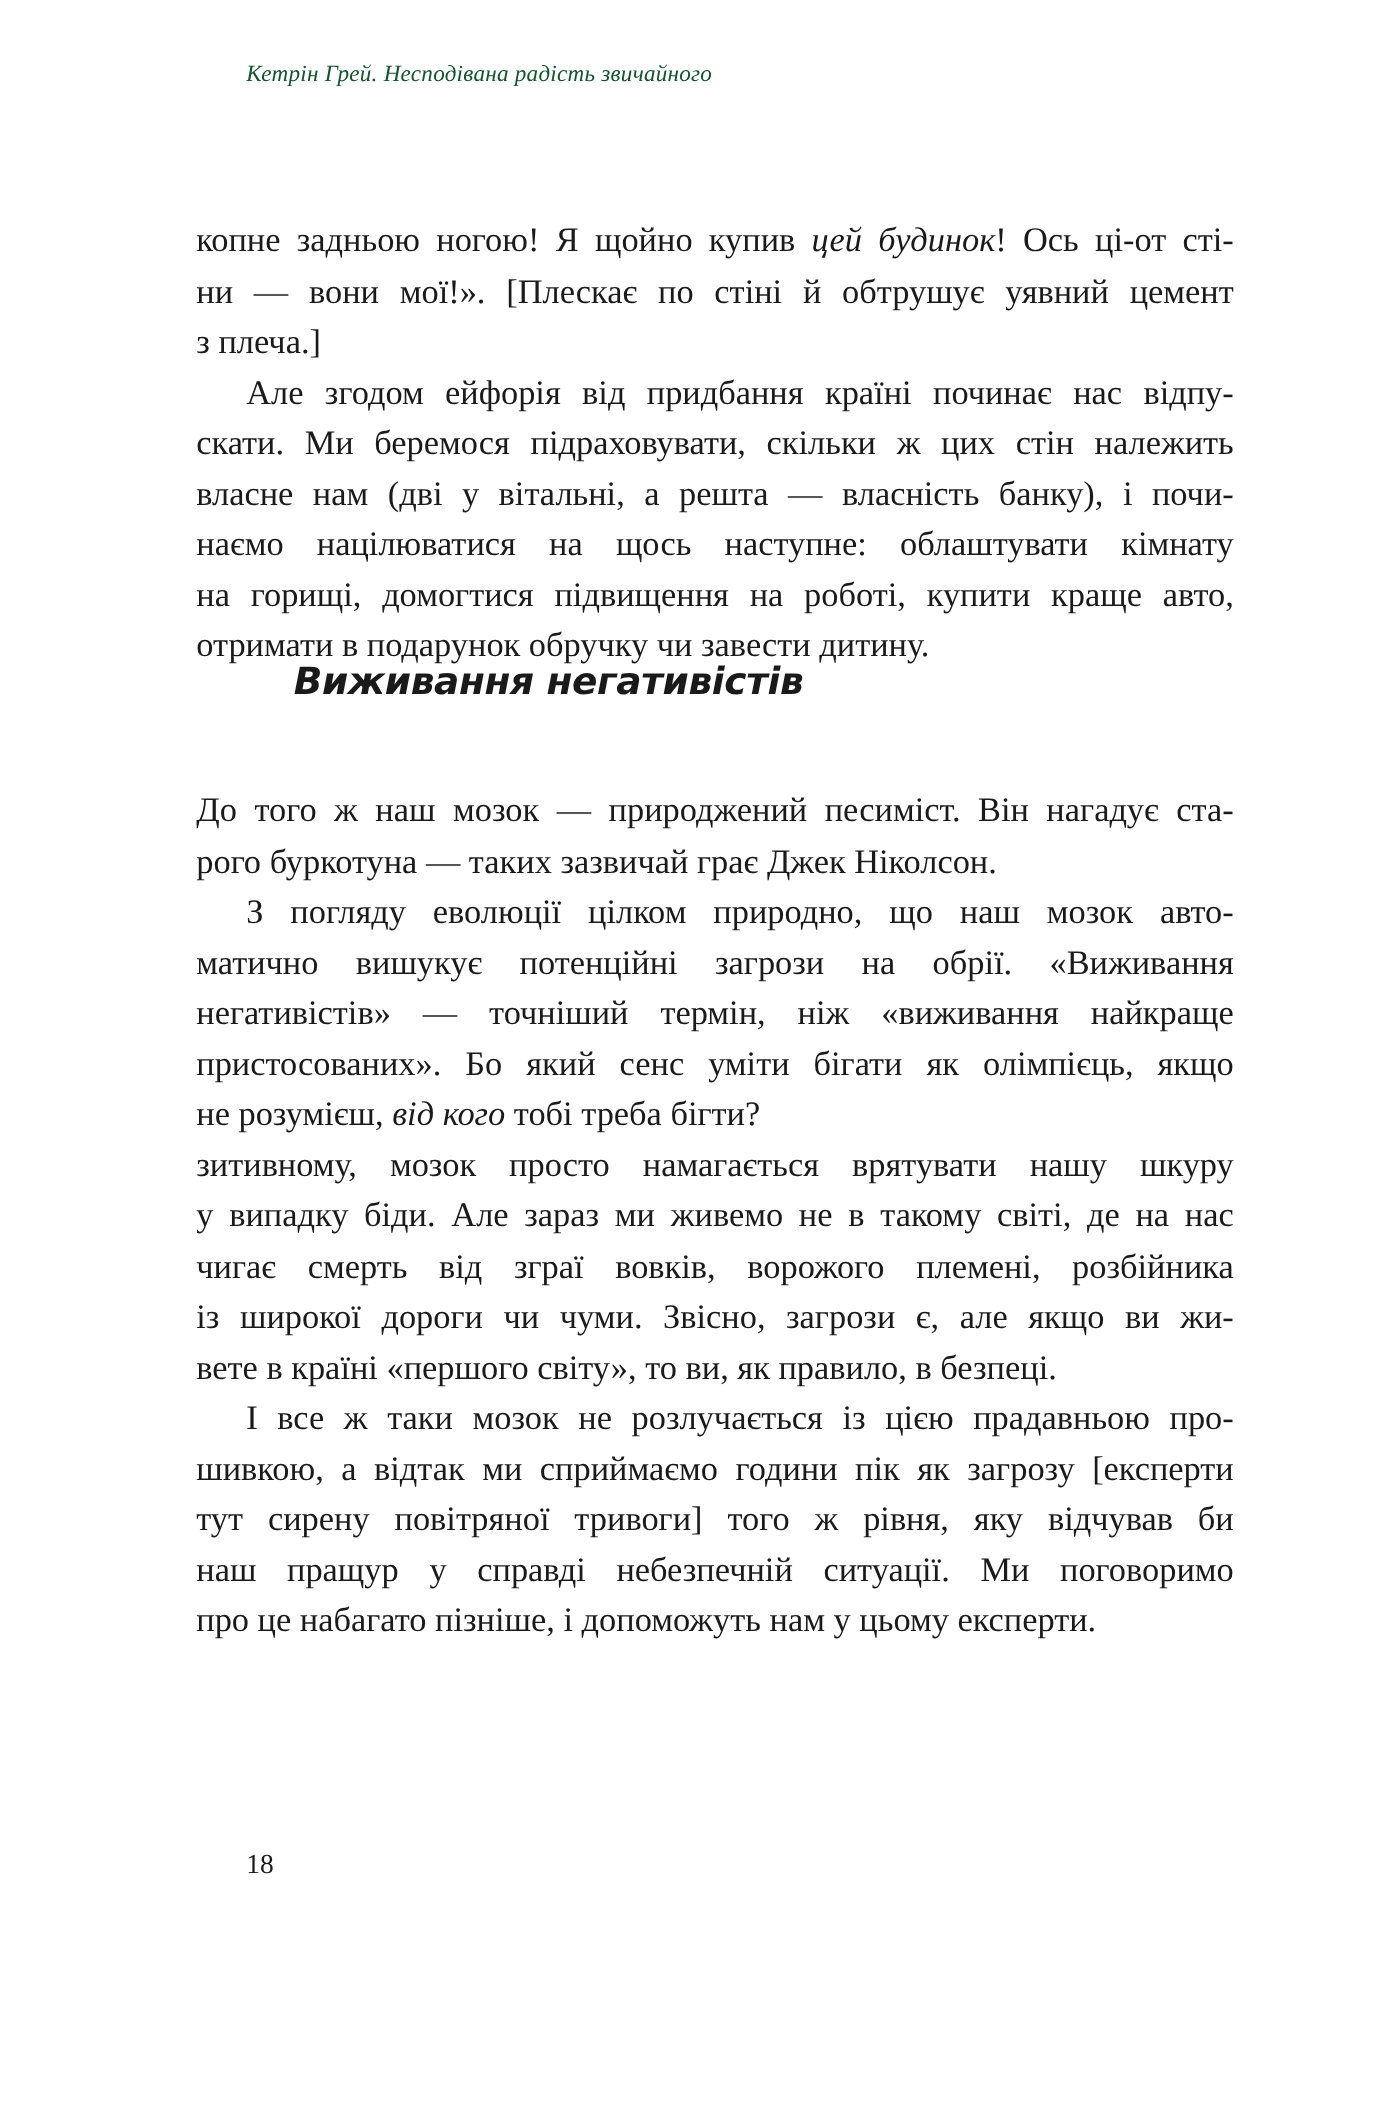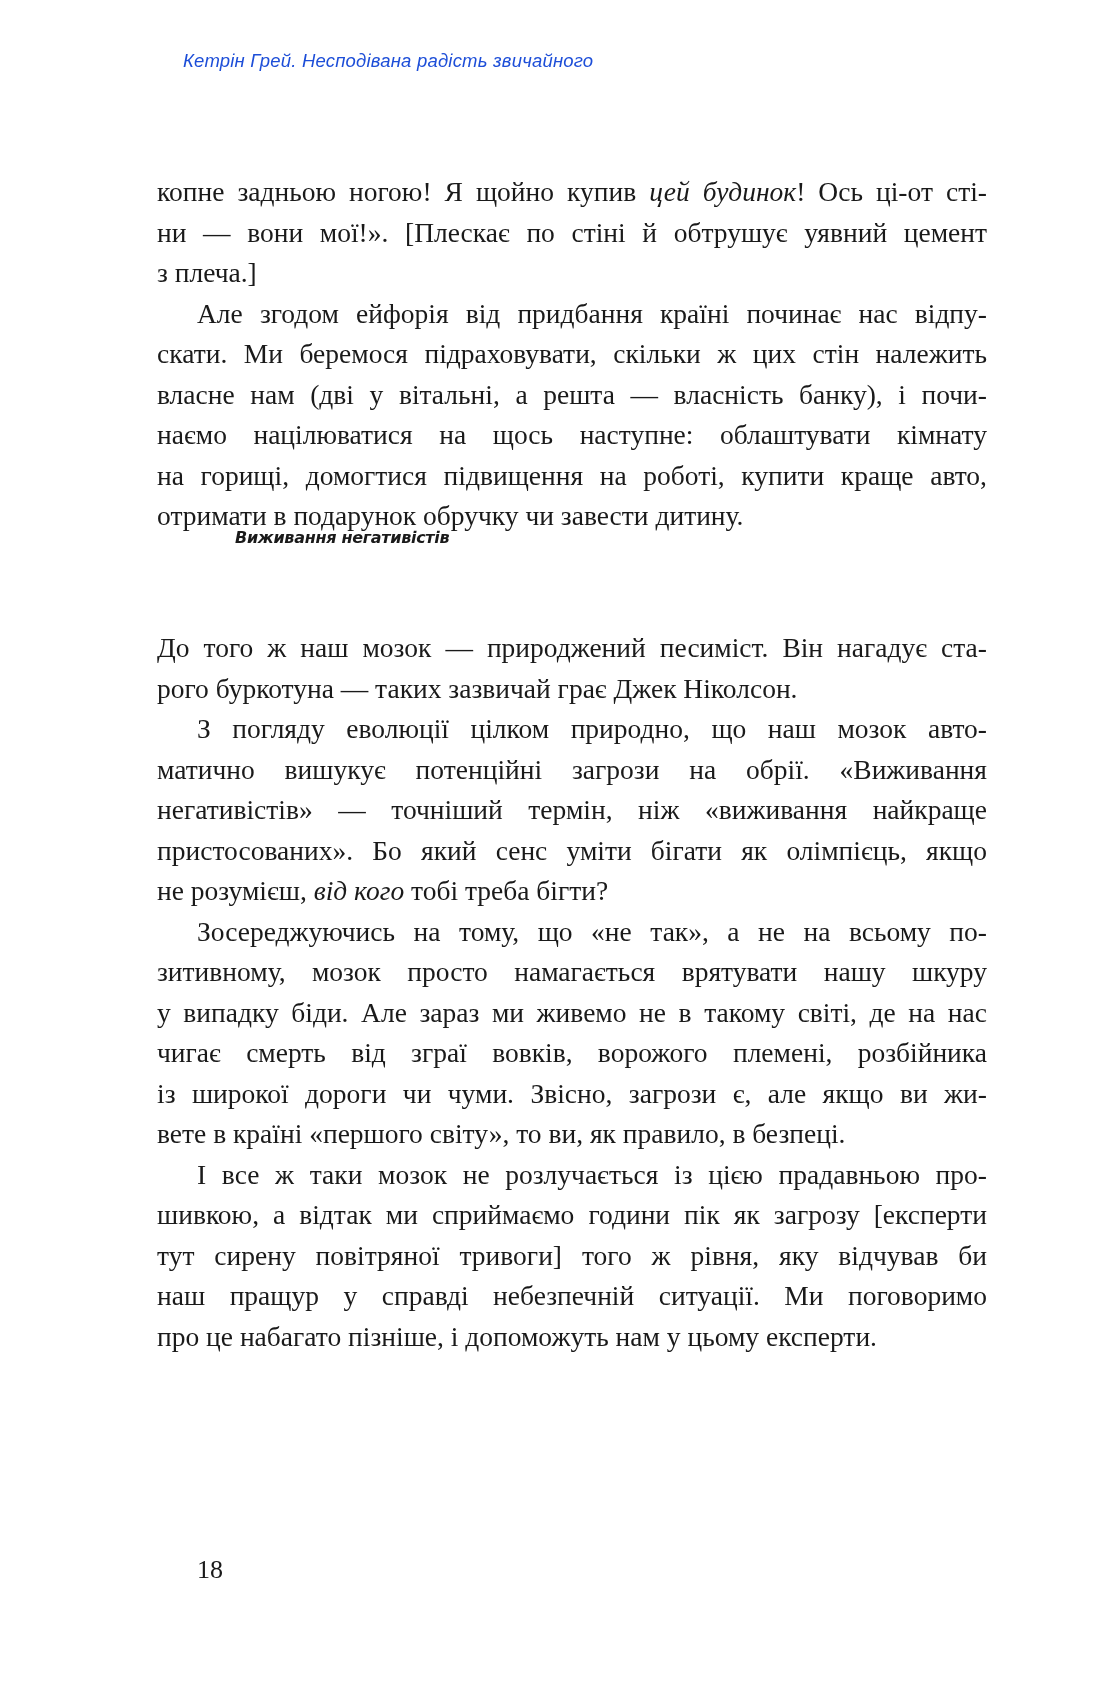--- a/index.html
+++ b/index.html
@@ -1,41 +1,41 @@
 <!DOCTYPE html>
 <html><head>
 <meta charset="utf-8">
 <style>
   html, body { margin: 0; padding: 0; background: #ffffff; }
   body { width: 1102px; height: 1693px; position: relative; overflow: hidden; color: #1a1a1a; }
   .page { position: absolute; left: 0; top: 0; width: 1102px; height: 1693px; background: #ffffff; }
   .running-head {
-    position: absolute; left: 183px; top: 50px;
-    font-family: Liberation Sans, sans-serif; font-style: italic;
-    font-size: 18.5px; letter-spacing: 0.2px; color: #1d4ed8;
+    position: absolute; left: 197px; top: 50px;
+    font-family: Liberation Serif, serif; font-style: italic;
+    font-size: 18.5px; letter-spacing: 0.2px; color: #14532d;
   }
   .text-block {
     position: absolute; left: 157px; width: 830px;
     font-family: "Liberation Serif", serif; font-size: 27.5px; line-height: 40.5px;
     color: #1a1a1a;
     margin-top: 48px;
   }
   .line { display: block; white-space: nowrap; text-align: justify; text-align-last: justify; height: 40.5px; }
   .line.last { text-align-last: left; }
   .line.indent { padding-left: 40px; }
   .block-1 { top: 124px; }
   .block-2 { top: 580px; }
   .heading {
     position: absolute; left: 235px; top: 528px;
     font-family: "DejaVu Sans", sans-serif; font-style: italic; font-weight: bold;
-    font-size: 16px; color: #1a1a1a; letter-spacing: -0.3px;
+    font-size: 30px; color: #1a1a1a; letter-spacing: -0.3px;
   }
   .page-number {
-    position: absolute; left: 197px; top: 1555px;
-    font-family: "Liberation Serif", serif; font-size: 26px; color: #1a1a1a;
+    position: absolute; left: 197px; top: 1478px;
+    font-family: "Liberation Serif", serif; font-size: 22px; color: #1a1a1a;
   }
   em { font-style: italic; }
 </style>
 </head>
 <body>
 
 <div class="page">
   <div class="running-head">Кетрін Грей. Несподівана радість звичайного</div>
 
   <div class="text-block block-1">
@@ -53,21 +53,20 @@
   <div class="heading">Виживання негативістів</div>
 
   <div class="text-block block-2">
     <span class="line">До того ж наш мозок — природжений песиміст. Він нагадує ста-</span>
     <span class="line last">рого буркотуна — таких зазвичай грає Джек Ніколсон.</span>
     <span class="line indent">З погляду еволюції цілком природно, що наш мозок авто-</span>
     <span class="line">матично вишукує потенційні загрози на обрії. «Виживання</span>
     <span class="line">негативістів» — точніший термін, ніж «виживання найкраще</span>
     <span class="line">пристосованих». Бо який сенс уміти бігати як олімпієць, якщо</span>
     <span class="line last"><span>не розумієш, </span><em>від кого</em><span> тобі треба бігти?</span></span>
-    <span class="line indent">Зосереджуючись на тому, що «не так», а не на всьому по-</span>
     <span class="line">зитивному, мозок просто намагається врятувати нашу шкуру</span>
     <span class="line">у випадку біди. Але зараз ми живемо не в такому світі, де на нас</span>
     <span class="line">чигає смерть від зграї вовків, ворожого племені, розбійника</span>
     <span class="line">із широкої дороги чи чуми. Звісно, загрози є, але якщо ви жи-</span>
     <span class="line last">вете в країні «першого світу», то ви, як правило, в безпеці.</span>
     <span class="line indent">І все ж таки мозок не розлучається із цією прадавньою про-</span>
     <span class="line">шивкою, а відтак ми сприймаємо години пік як загрозу [експерти</span>
     <span class="line">тут сирену повітряної тривоги] того ж рівня, яку відчував би</span>
     <span class="line">наш пращур у справді небезпечній ситуації. Ми поговоримо</span>
     <span class="line last">про це набагато пізніше, і допоможуть нам у цьому експерти.</span>

